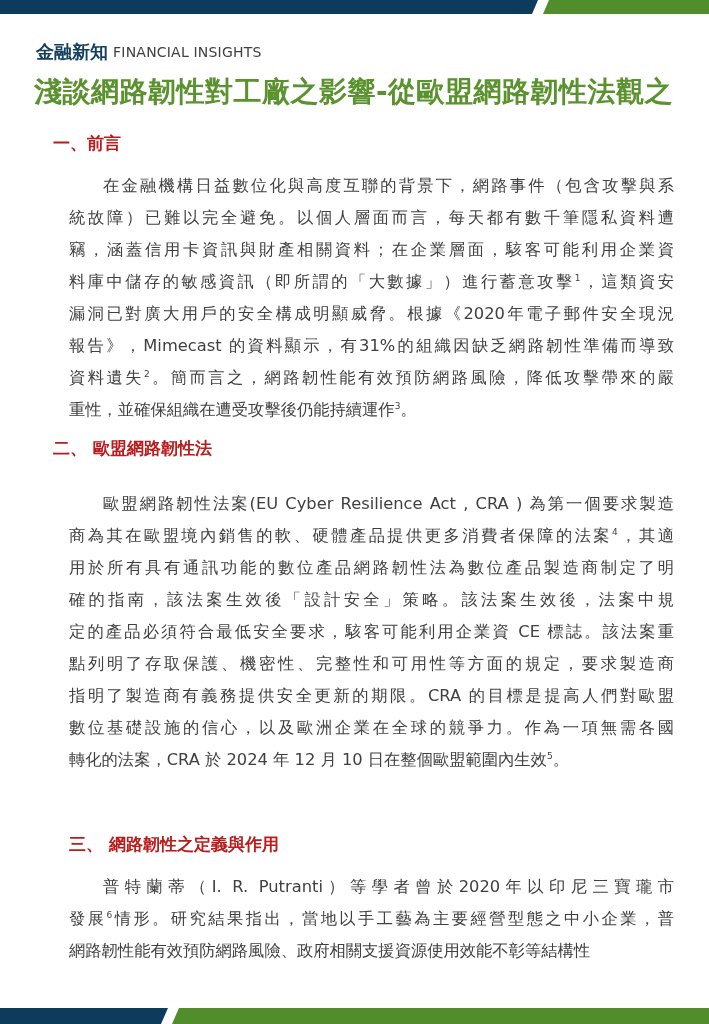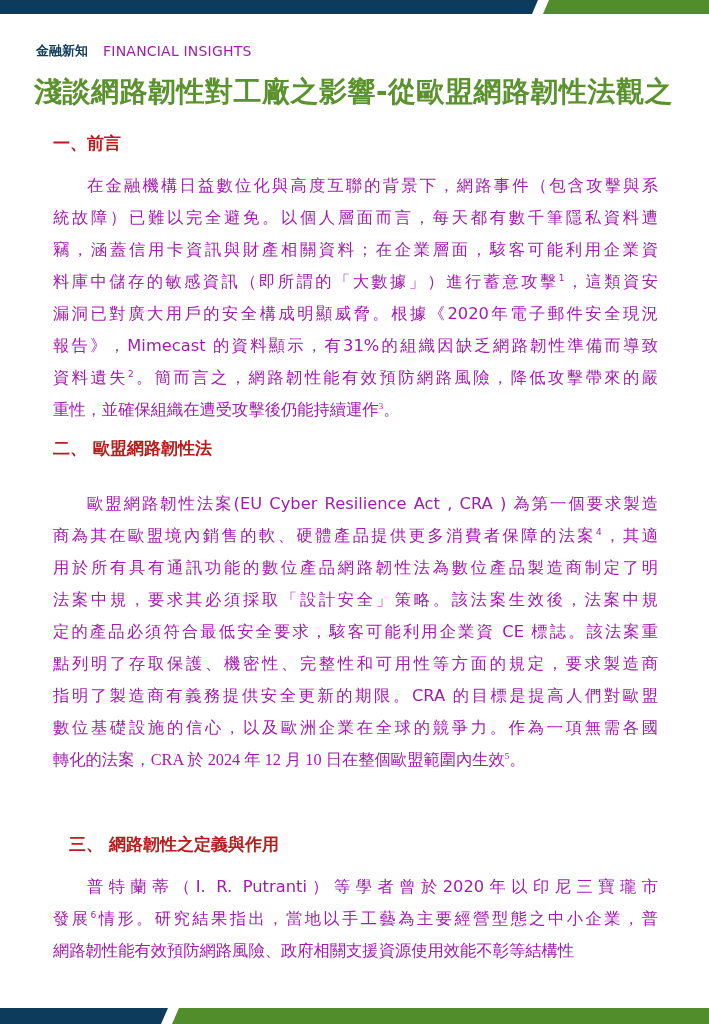--- a/index.html
+++ b/index.html
@@ -4,29 +4,29 @@
 <style>
   html, body { margin:0; padding:0; }
   body { width:709px; height:1024px; position:relative; overflow:hidden; background:#ffffff;
          font-family:"DejaVu Sans", "Liberation Sans", sans-serif; }
   .bar { position:absolute; left:0; width:709px; }
   .bar-top { top:0; height:14px; }
   .bar-bottom { top:1008px; height:16px; }
   .bar .navy { position:absolute; top:0; bottom:0; left:0; background:#0d3b5c; }
   .bar .green { position:absolute; top:0; bottom:0; right:0; background:#518d2a; }
   .kicker { position:absolute; left:36px; top:40px; height:24px; white-space:nowrap; }
-  .kicker .zh { font-size:13px; font-weight:bold; color:#14405f; vertical-align:middle; }
-  .kicker .en { font-size:14px; color:#a21caf; margin-left:10px; vertical-align:middle; letter-spacing:0.2px; }
+  .kicker .zh { font-size:18px; font-weight:bold; color:#14405f; vertical-align:middle; }
+  .kicker .en { font-size:14px; color:#404040; margin-left:0; vertical-align:middle; letter-spacing:0.2px; }
   .title { position:absolute; left:34px; top:73px; font-size:28px; font-weight:bold; color:#5a922d;
            white-space:nowrap; letter-spacing:0.5px; }
   .h { position:absolute; left:53px; font-size:17px; font-weight:bold; color:#b91c1c; white-space:nowrap; }
-  .para { position:absolute; left:53px; width:605px; font-size:16.3px; line-height:32px; color:#a21caf;
+  .para { position:absolute; left:69px; width:605px; font-size:16.3px; line-height:32px; color:#404040;
           text-align:justify; }
   .para .line { display:block; white-space:nowrap; overflow:hidden; text-align:justify; text-align-last:justify; height:32px; }
-  .para .line.last { text-align-last:left;font-family:Liberation Serif, serif; }
+  .para .line.last { text-align-last:left; }
   .para .line.indent { padding-left:34px; }
   sup { font-size:9px; vertical-align:6px; line-height:0; }
 </style>
 </head>
 <body>
 
 <div class="bar bar-top">
   <div class="navy" style="width:538px; clip-path:polygon(0 0,100% 0,calc(100% - 6px) 100%,0 100%);"></div>
   <div class="green" style="width:166px; clip-path:polygon(6px 0,100% 0,100% 100%,0 100%);"></div>
 </div>
@@ -48,21 +48,21 @@
   <span class="line">報告》，Mimecast 的資料顯示，有31%的組織因缺乏網路韌性準備而導致</span>
   <span class="line"><span>資料遺失</span><sup>2</sup><span>。簡而言之，網路韌性能有效預防網路風險，降低攻擊帶來的嚴</span></span>
   <span class="line last"><span>重性，並確保組織在遭受攻擊後仍能持續運作</span><sup>3</sup><span>。</span></span>
 </div>
 
 <div class="h" style="top:437px;">二、 歐盟網路韌性法</div>
 <div class="para" style="top:488px;">
   <span class="line indent">歐盟網路韌性法案(EU Cyber Resilience Act , CRA ) 為第一個要求製造</span>
   <span class="line"><span>商為其在歐盟境內銷售的軟、硬體產品提供更多消費者保障的法案</span><sup>4</sup><span>，其適</span></span>
   <span class="line">用於所有具有通訊功能的數位產品網路韌性法為數位產品製造商制定了明</span>
-  <span class="line">法案中規，要求其必須採取「設計安全」策略。該法案生效後，法案中規</span>
+  <span class="line">確的指南，該法案生效後「設計安全」策略。該法案生效後，法案中規</span>
   <span class="line">定的產品必須符合最低安全要求，駭客可能利用企業資 CE 標誌。該法案重</span>
   <span class="line">點列明了存取保護、機密性、完整性和可用性等方面的規定，要求製造商</span>
   <span class="line">指明了製造商有義務提供安全更新的期限。CRA 的目標是提高人們對歐盟</span>
   <span class="line">數位基礎設施的信心，以及歐洲企業在全球的競爭力。作為一項無需各國</span>
   <span class="line last"><span>轉化的法案，CRA 於 2024 年 12 月 10 日在整個歐盟範圍內生效</span><sup>5</sup><span>。</span></span>
 </div>
 
 <div class="h" style="top:833px;margin-left:16px;">三、 網路韌性之定義與作用</div>
 <div class="para" style="top:871px;">
   <span class="line indent">普特蘭蒂（I. R. Putranti）等學者曾於2020年以印尼三寶瓏市</span>

